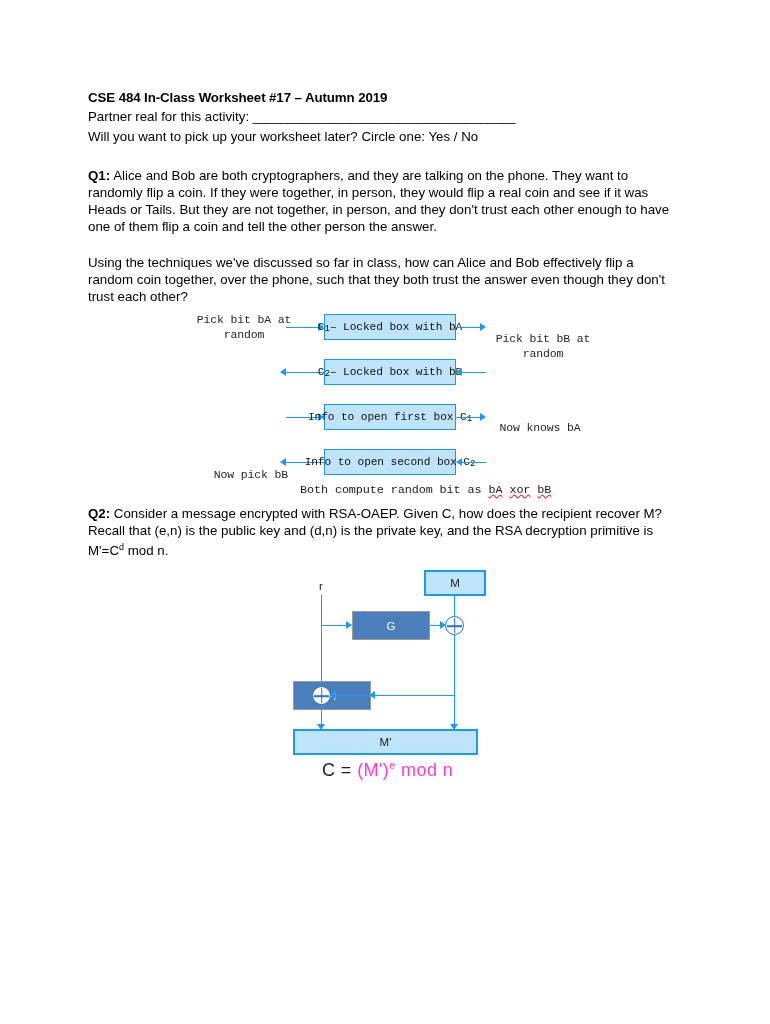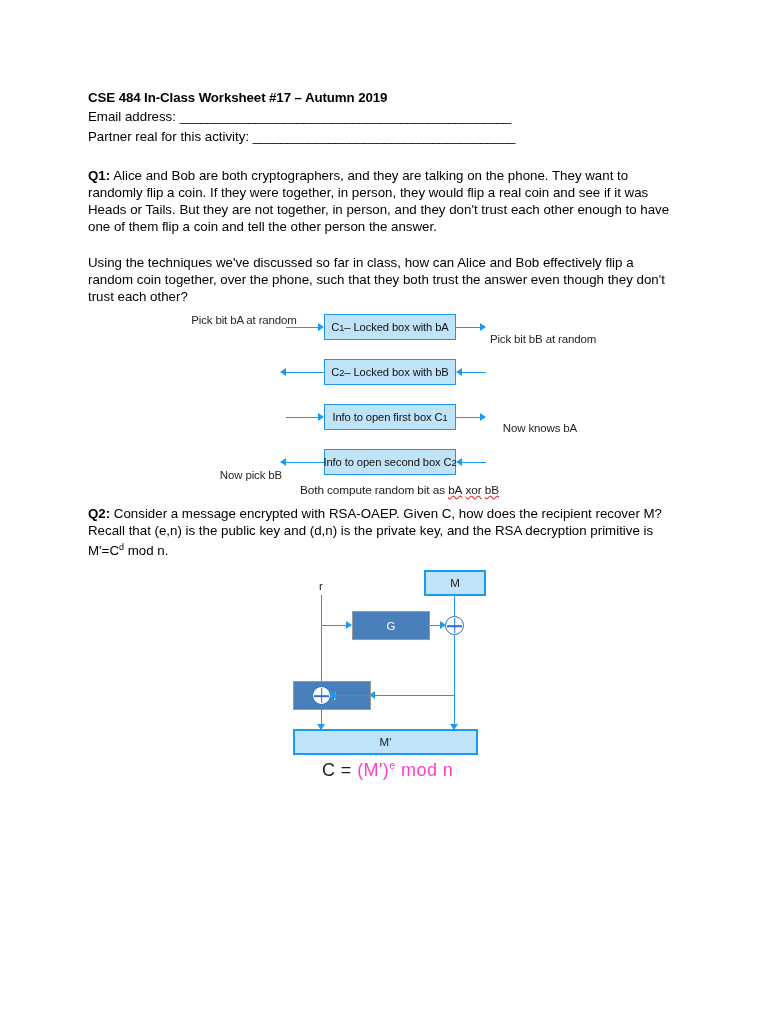--- a/index.html
+++ b/index.html
@@ -53,21 +53,21 @@
   .para b { font-weight: bold; }
   .gap-lg { height: 21px; }
   .gap-md { height: 19px; }
   sup.sm { font-size: 9px; vertical-align: super; }
 
   
   .diagram1 {
     position: relative;
     width: 594px;
     height: 200px;
-    font-family: Liberation Sans, sans-serif;
+    font-family: Liberation Mono, monospace;
   }
   .d-label {
     position: absolute;
     font-size: 11.5px;
     line-height: 14.5px;
     color: #262626;
     text-align: center;
     letter-spacing: -0.15px;
   }
   .d-box {
@@ -185,28 +185,26 @@
 </style>
 </head>
 <body>
 
 <div class="page">
   <div class="doc">
 
     <div class="title">CSE 484 In-Class Worksheet #17 – Autumn 2019</div>
 
 
-    <div class="form-line">
-      <span>Email address: </span><span class="blank">________________________________________________</span>
-    </div>
 
     <div class="form-line">
       <span>Partner real for this activity: </span><span class="blank">______________________________________</span>
     </div>
 
+    <div class="form-line">Will you want to pick up your worksheet later? Circle one: Yes / No</div>
 
     <div class="gap-lg"></div>
 
     <div class="para">
       <b>Q1:</b><span> Alice and Bob are both cryptographers, and they are talking on the phone. They want to randomly flip a coin. If they were together, in person, they would flip a real coin and see if it was Heads or Tails. But they are not together, in person, and they don't trust each other enough to have one of them flip a coin and tell the other person the answer.</span>
     </div>
 
     <div class="gap-md"></div>
 
     <div class="para">Using the techniques we've discussed so far in class, how can Alice and Bob effectively flip a random coin together, over the phone, such that they both trust the answer even though they don't trust each other?</div>

